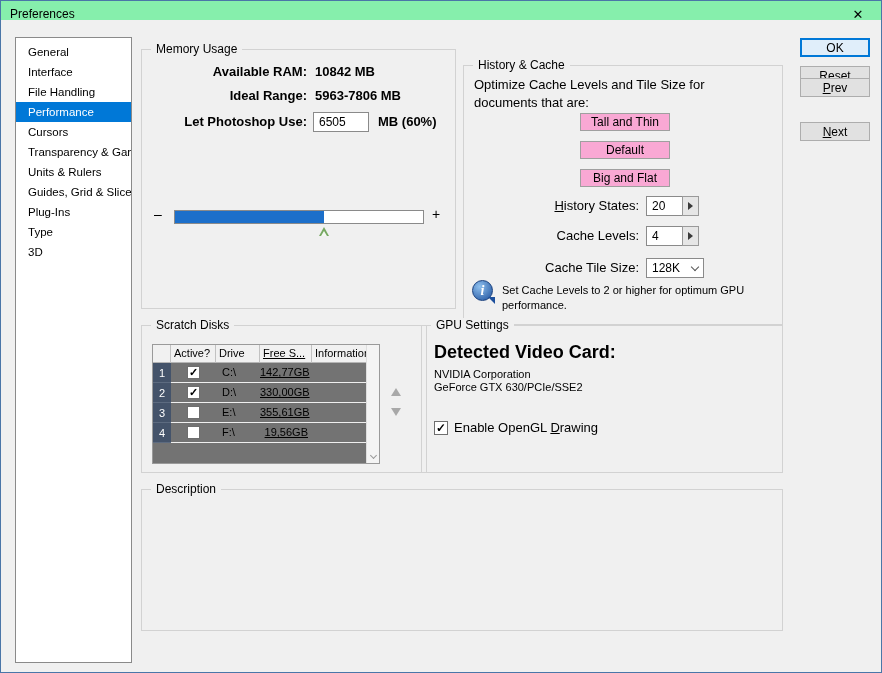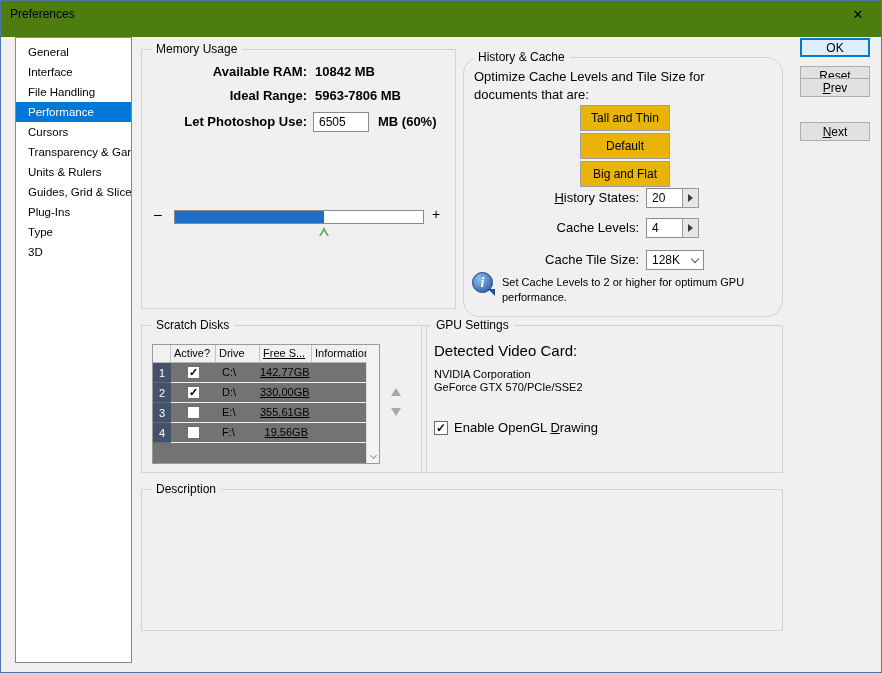--- a/index.html
+++ b/index.html
@@ -1,21 +1,21 @@
 <!DOCTYPE html>
 <html style="--accent: #0078d7; --slider_fill: #1c6fca; --row_num_bg: #44536a;"><head>
 <meta charset="utf-8">
 <style>
   * { margin:0; padding:0; box-sizing:border-box; }
   body { font-family:"Liberation Sans", sans-serif; background:#ffffff; }
   .window { position:relative; width:882px; height:673px; background:#f0f0f0;
             border:1px solid #4a76a8; overflow:hidden; color:#000; }
 
   
-  .titlebar { position:absolute; top:0; left:0; right:0; height:36px; background:#4d7c0f; }
+  .titlebar { position:absolute; top:0; left:0; right:0; height:19px; background:#86efac; }
   .titlebar .title { position:absolute; left:9px; top:6px; font-size:12px; }
   .close-btn { position:absolute; right:0; top:0; width:46px; height:27px; border:none;
                background:transparent; font-size:13px; cursor:pointer; font-family:inherit; }
 
   
   .sidebar { position:absolute; left:14px; top:36px; width:117px; height:626px;
              background:#fff; border:1px solid #8a8a8a; padding-top:4px; }
   .sb-item { height:20px; line-height:20px; padding-left:12px; font-size:11.5px;
              white-space:nowrap; overflow:hidden; cursor:pointer; }
   .sb-item.selected { background:var(--accent); color:#fff; }
@@ -39,22 +39,22 @@
   .slider-fill  { position:relative; height:100%; background:var(--slider_fill); }
   .slider-marker { position:absolute; right:-5px; bottom:-13px; width:0; height:0;
                    border-left:5px solid transparent; border-right:5px solid transparent;
                    border-bottom:9px solid #76a861; cursor:pointer; }
   .slider-marker::after { content:""; position:absolute; left:-3px; top:3.5px; width:0; height:0;
                    border-left:3px solid transparent; border-right:3px solid transparent;
                    border-bottom:5px solid #f4f8f2; }
 
   
   .hc-optimize { position:absolute; left:10px; top:10px; width:292px; font-size:13px; line-height:1.4; }
-  .preset-btn { position:absolute; left:116px; width:90px; height:26px; font-size:12px;
-                background:#eab308; border:1px solid #9f9f9f; cursor:pointer; font-family:inherit; }
+  .preset-btn { position:absolute; left:116px; width:90px; height:18px; font-size:12px;
+                background:#f9a8d4; border:1px solid #9f9f9f; cursor:pointer; font-family:inherit; }
   .ctl-row { position:absolute; left:0; width:100%; height:20px; font-size:13px; }
   .ctl-label { position:absolute; left:0; width:175px; text-align:right; }
   .spin-input { position:absolute; left:182px; top:-2px; width:37px; height:20px;
                 border:1px solid #8a8a8a; font-size:12px; padding-left:5px; font-family:inherit; }
   .spin-btn { position:absolute; left:218px; top:-2px; width:17px; height:20px; background:#e6e6e6;
               border:1px solid #9a9a9a; display:flex; align-items:center; justify-content:center; cursor:pointer; }
   .tri-right { width:0; height:0; border-left:5px solid #3a3a3a;
                border-top:4px solid transparent; border-bottom:4px solid transparent; }
   .combo { position:absolute; left:182px; top:-2px; width:58px; height:20px; background:#fff;
            border:1px solid #8a8a8a; font-size:12px; line-height:18px; padding-left:5px; cursor:pointer; }
@@ -99,21 +99,21 @@
                    display:flex; align-items:center; justify-content:center; }
   .chev-sm { width:5px; height:5px; border-right:1.4px solid #9a9a9a; border-bottom:1.4px solid #9a9a9a;
              transform:rotate(45deg); margin-top:-2px; }
   .reorder { position:absolute; width:0; height:0; cursor:pointer; }
   .reorder.up { left:249px; top:62px; border-left:5px solid transparent; border-right:5px solid transparent;
                 border-bottom:8px solid #a8a8a8; }
   .reorder.down { left:249px; top:82px; border-left:5px solid transparent; border-right:5px solid transparent;
                   border-top:8px solid #a8a8a8; }
 
   
-  .gpu-detected { position:absolute; left:12px; top:16px; font-size:15px; }
+  .gpu-detected { position:absolute; left:12px; top:16px; font-size:18px;font-weight:bold; }
   .gpu-vendor { position:absolute; left:12px; top:42px; font-size:11px; }
   .gpu-model  { position:absolute; left:12px; top:55px; font-size:11px; }
   .gpu-check-row { position:absolute; left:12px; top:94px; display:flex; align-items:center;
                    gap:6px; font-size:13px; }
   .gpu-checkbox { width:14px; height:14px; background:#fff; border:1px solid #6e6e6e;
                   font-size:12px; line-height:12px; text-align:center; font-weight:bold; cursor:pointer; }
   .adv-btn { position:absolute; left:11px; top:120px; width:135px; height:19px; font-size:12px;
              background:#e1e1e1; border:1px solid #adadad; cursor:pointer; font-family:inherit; }
 
   u { text-decoration:underline; }
@@ -159,21 +159,21 @@
     </div>
     <span class="slider-minus">–</span>
     <div class="slider-track">
       <div class="slider-fill" style="width: 60%;">
         <div class="slider-marker"></div>
       </div>
     </div>
     <span class="slider-plus">+</span>
   </div>
 
-  <div class="group" style="left:462px; top:56px; width:320px; height:260px;border-radius:16px;">
+  <div class="group" style="left:462px; top:64px; width:320px; height:260px;">
     <span class="group-title">History &amp; Cache</span>
     <div class="hc-optimize">Optimize Cache Levels and Tile Size for documents that are:</div>
     <button class="preset-btn" style="top:47px;">Tall and Thin</button>
     <button class="preset-btn" style="top:75px;">Default</button>
     <button class="preset-btn" style="top:103px;">Big and Flat</button>
 
     <div class="ctl-row" style="top:132px;">
       <span class="ctl-label"><u>H</u><span>istory States:</span></span>
       <input class="spin-input" type="text" value="20" style="">
       <span class="spin-btn">
@@ -254,21 +254,21 @@
       </div>
     </div>
     <div class="reorder up"></div>
     <div class="reorder down"></div>
   </div>
 
   <div class="group" style="left:420px; top:324px; width:362px; height:148px;">
     <span class="group-title">GPU Settings</span>
     <div class="gpu-detected">Detected Video Card:</div>
     <div class="gpu-vendor">NVIDIA Corporation</div>
-    <div class="gpu-model">GeForce GTX 570/PCIe/SSE2</div>
+    <div class="gpu-model">GeForce GTX 630/PCIe/SSE2</div>
     <div class="gpu-check-row">
       <span class="gpu-checkbox"><span>✓</span></span>
       <span><span>Enable OpenGL </span><u>D</u><span>rawing</span></span>
     </div>
   </div>
 
   <div class="group" style="left:140px; top:488px; width:642px; height:142px;">
     <span class="group-title">Description</span>
   </div>
 

